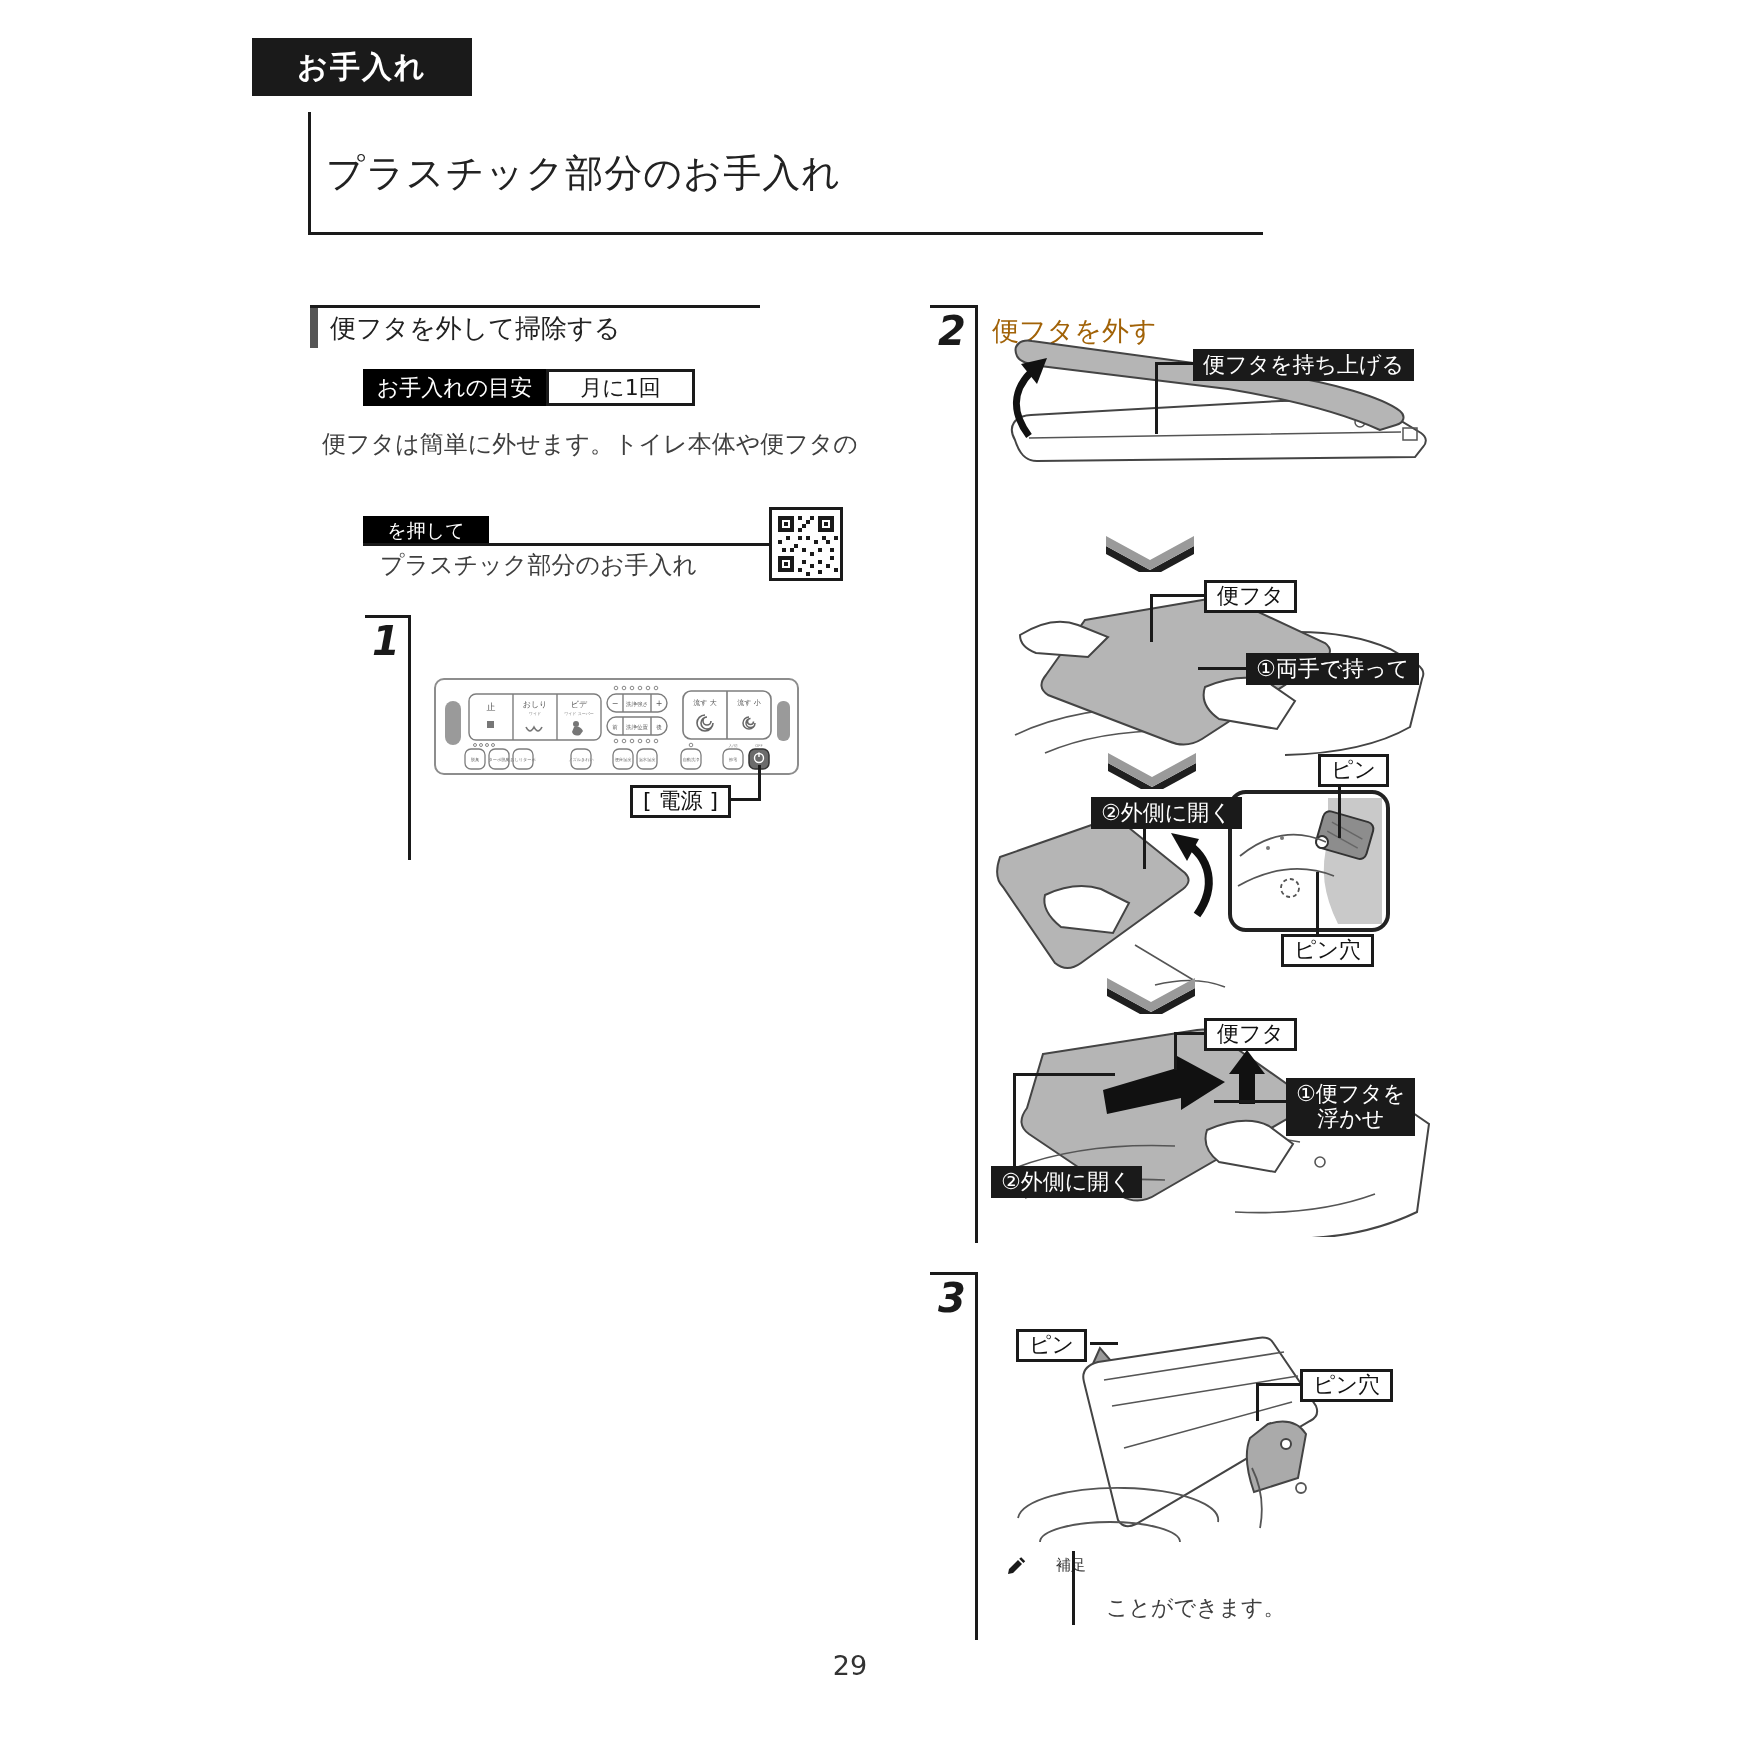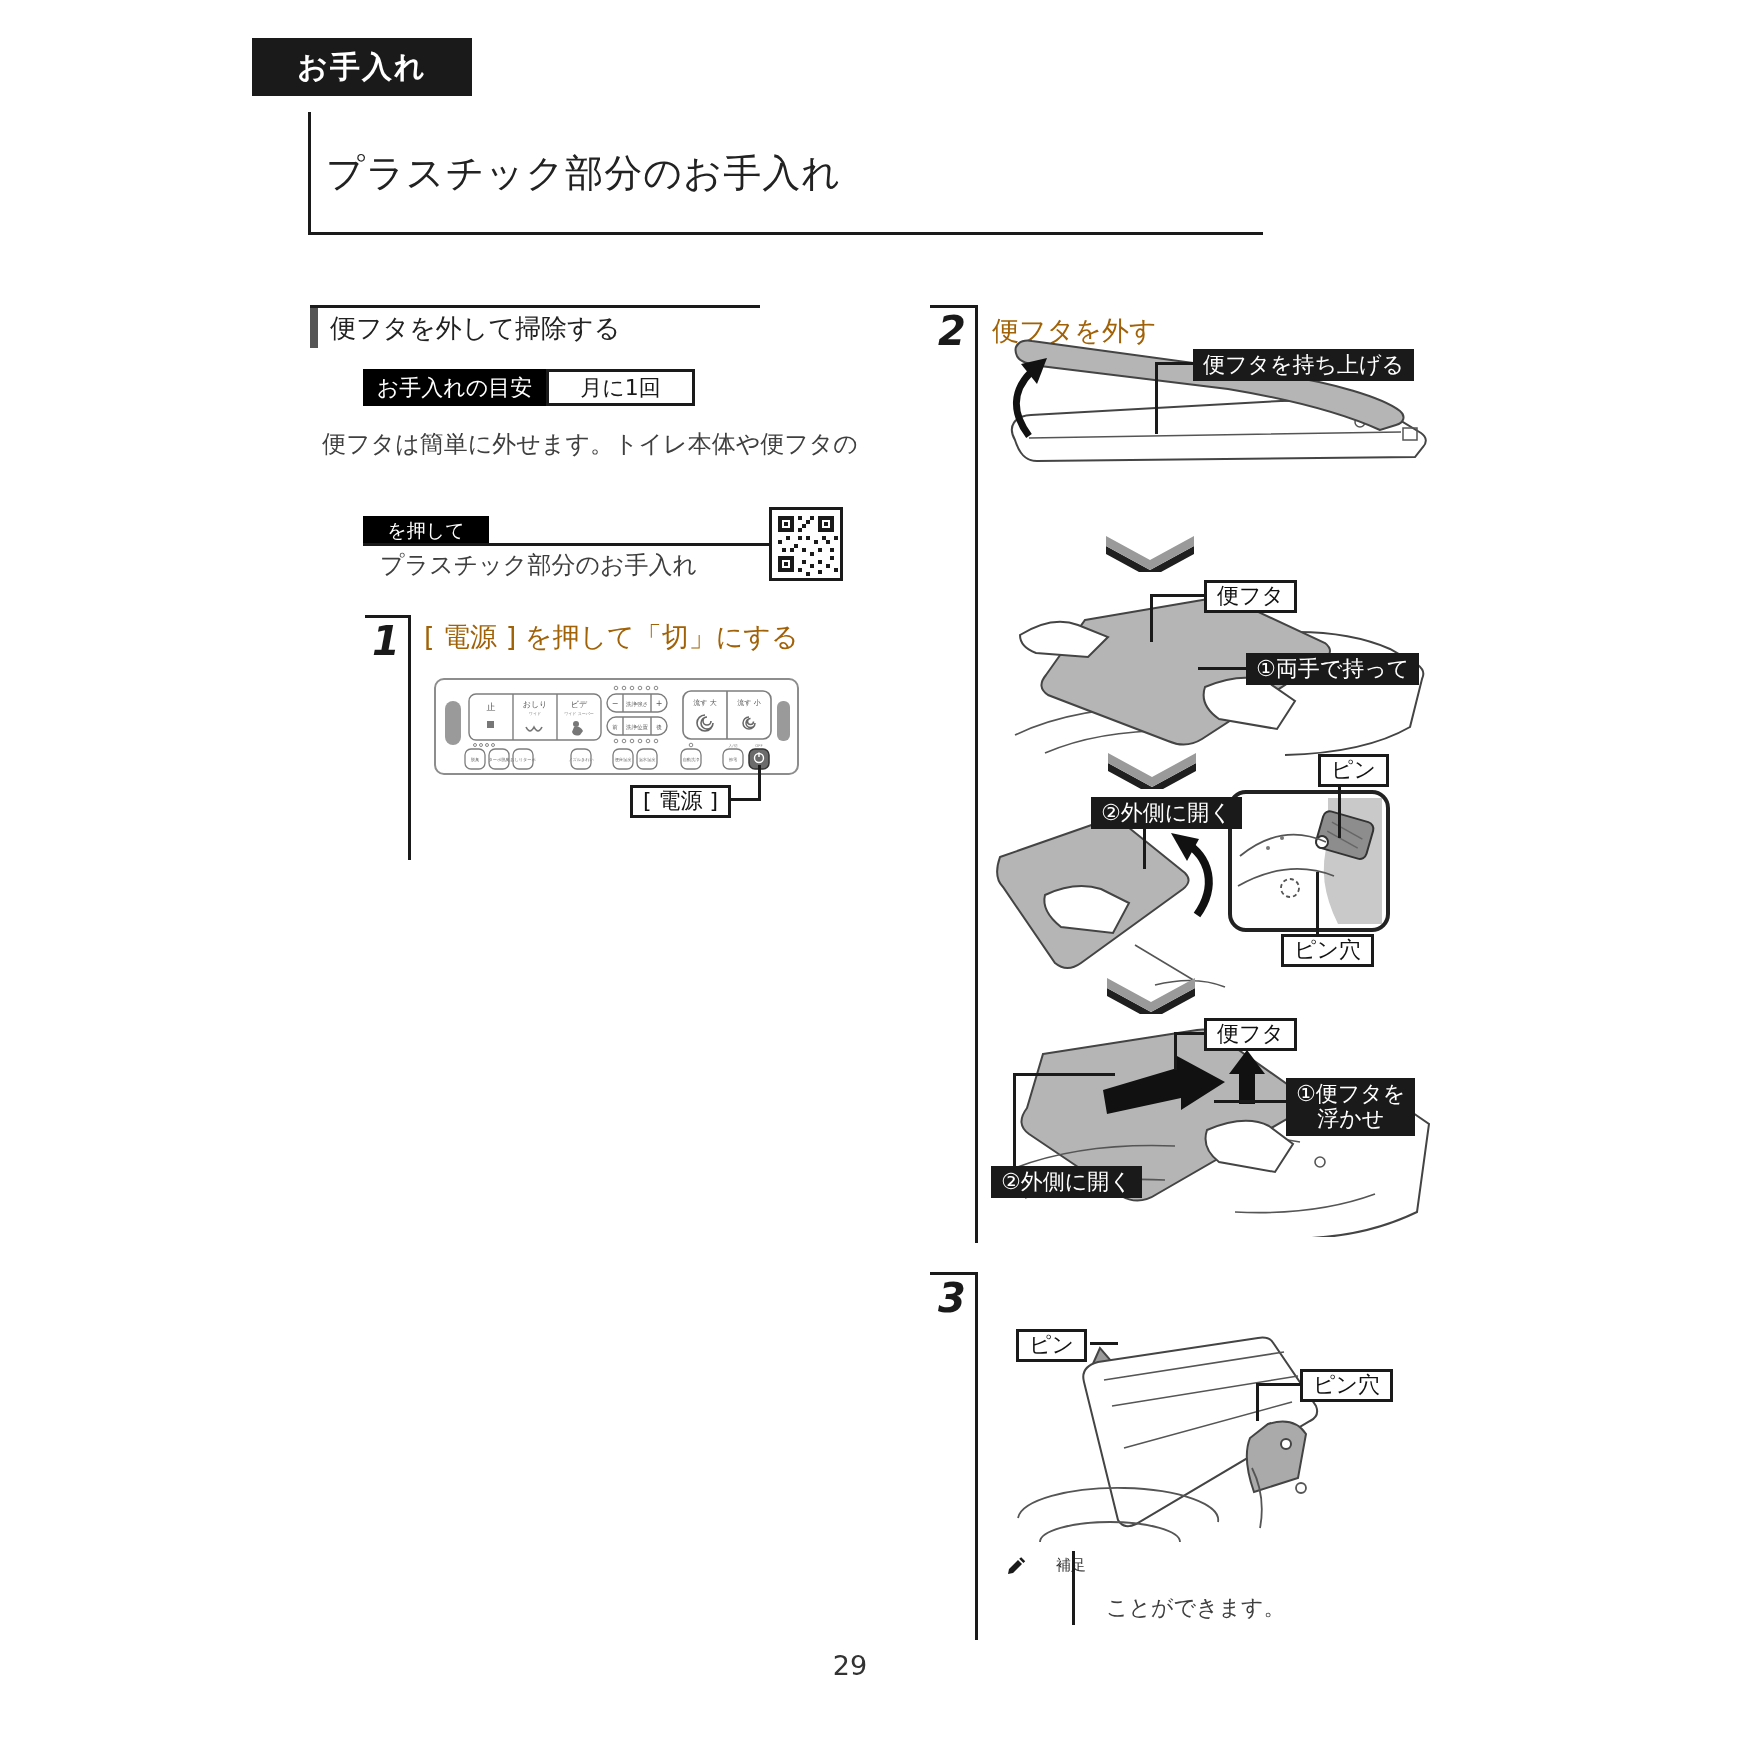--- a/index.html
+++ b/index.html
@@ -111,21 +111,20 @@
         <rect x="65" y="61" width="4" height="4"></rect>
         <rect x="37" y="65" width="4" height="4"></rect>
       <rect x="49" y="63" width="4" height="4"></rect>
         <rect x="61" y="49" width="4" height="4"></rect>
     </g>
   </svg>
 
   <div class="abs step-topline" style="left:365px;top:615px;width:43px"></div>
   <div class="abs step-vline" style="left:408px;top:615px;height:245px"></div>
   <div class="abs step-num" style="left:372px;top:618px">1</div>
-  <div class="abs step-heading" style="left:424px;top:619px">[ 電源 ] を押して「切」にする</div>
 
   <svg class="abs" style="left:433px;top:677px" width="367" height="100" viewBox="0 0 367 100">
     <rect x="2" y="2" width="363" height="95" rx="9" fill="#fff" stroke="#8d8d8d" stroke-width="2"></rect>
     <rect x="12" y="24" width="16" height="44" rx="8" fill="#9a9a9a"></rect>
 
     <g stroke="#7d7d7d" fill="none" stroke-width="1.4">
       <rect x="36" y="17" width="132" height="46" rx="7"></rect>
       <line x1="80" y1="17" x2="80" y2="63"></line>
         <line x1="124" y1="17" x2="124" y2="63"></line>
     </g>

